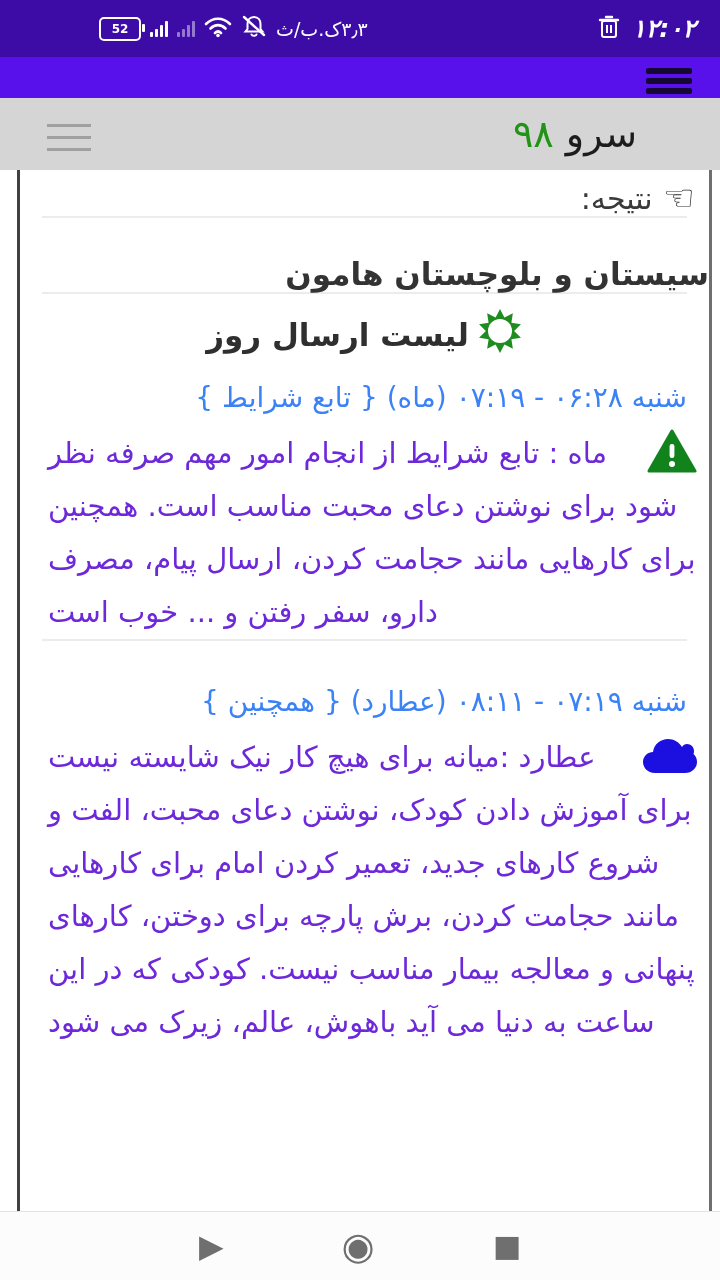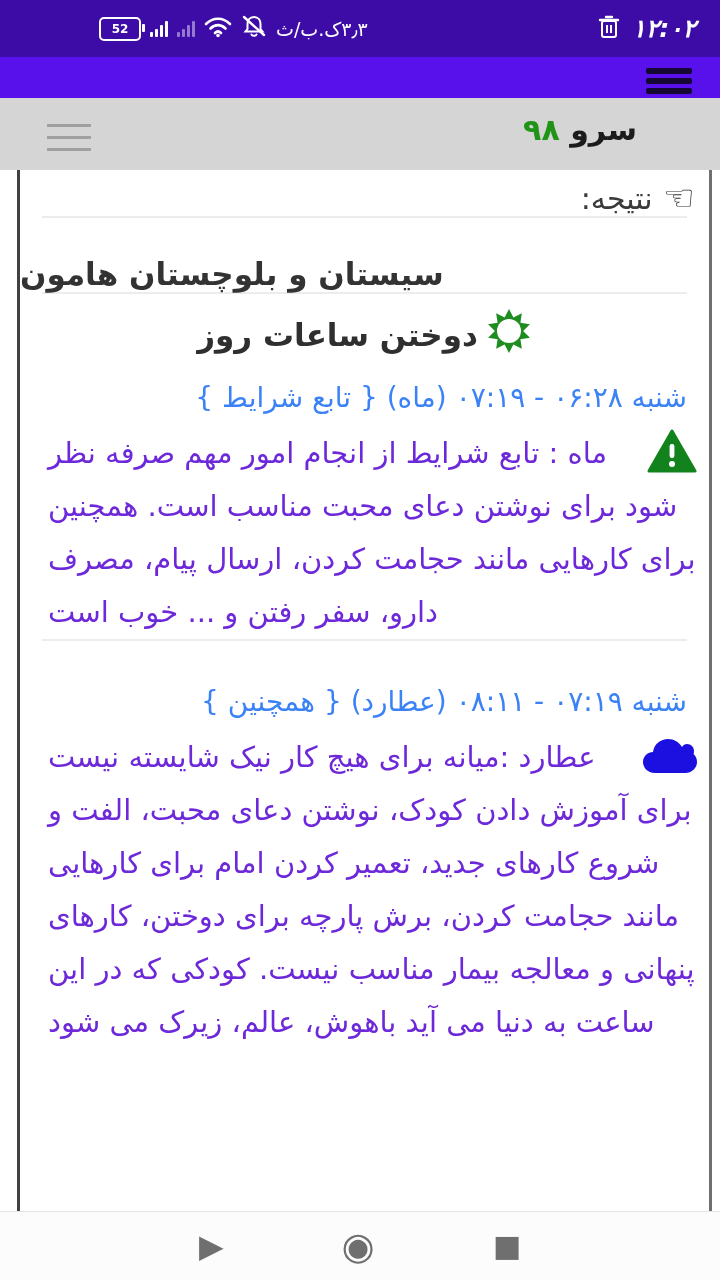--- a/index.html
+++ b/index.html
@@ -31,38 +31,38 @@
   }
   .burger-dark{position:absolute;right:28px;top:7px;width:46px;cursor:pointer;}
   .burger-dark i{display:block;height:6px;background:#160835;border-radius:2px;margin:4px 0;}
   
   .appbar{
     position:absolute;top:98px;left:0;width:720px;height:72px;background:#d5d5d5;
   }
   .burger-gray{position:absolute;left:47px;top:26px;width:44px;cursor:pointer;}
   .burger-gray i{display:block;height:3px;background:#a0a0a0;margin:0 0 9px 0;}
   .app-title{
-    position:absolute;right:83px;top:14px;font-size:30px;font-weight:bold;color:#1c1c1c;
+    position:absolute;right:83px;top:14px;font-size:38px;font-weight:normal;color:#1c1c1c;
     direction:rtl;white-space:nowrap;
   }
   .app-title .num{color:#219418;}
   
   .content{
     position:absolute;top:170px;left:17px;right:8px;height:1042px;
     background:#ffffff;border-left:3px solid #414141;border-right:3px solid #6f6f6f;
     box-sizing:border-box;overflow:hidden;direction:rtl;color:#3c3c3c;
   }
   .result-row{
     margin:10px 14px 0 0;font-size:30px;color:#3a3a3a;text-align:right;
     display:flex;align-items:center;gap:10px;
   }
   .result-row .hand{font-size:36px;line-height:36px;color:#2e2e2e;}
   hr.divider{border:none;border-top:2px solid #ececec;margin:0 22px;}
   .div1{margin-top:24px;}
-  .region-title{margin-top:38px;text-align:left;font-weight:bold;font-size:31px;color:#333;}
+  .region-title{margin-top:38px;text-align:right;font-weight:bold;font-size:31px;color:#333;}
   .div2{margin-top:44px;}
   .date-line{margin-top:38px;text-align:center;font-weight:bold;font-size:31px;color:#2f2f2f;}
   .list-row{
     margin-top:14px;display:flex;align-items:center;justify-content:center;gap:8px;
     font-weight:bold;font-size:31px;color:#2f2f2f;
   }
   .list-row svg{flex:0 0 auto;}
   .hour-line{
     margin:16px 22px 0 22px;text-align:right;font-size:28px;color:#3b82f6;line-height:42px;
   }
@@ -166,21 +166,21 @@
   <hr class="divider div2">
 
 
   <div class="list-row">
     <span>
       <svg width="46" height="46" viewBox="0 0 44 44">
         <polygon fill="#1f8c1f" points="22,1 17.8,9.2 9.7,5 11.1,14.1 2,15.5 8.5,22 2,28.5 11.1,29.9 9.7,39 17.8,34.8 22,43 26.2,34.8 34.3,39 32.9,29.9 42,28.5 35.5,22 42,15.5 32.9,14.1 34.3,5 26.2,9.2"></polygon>
         <circle cx="22" cy="22" r="11.5" fill="#ffffff"></circle>
       </svg>
     </span>
-    <span>دوختن ساعات روز</span>
+    <span>لیست ارسال روز</span>
   </div>
 
   <div id="sections-mount">
   <section class="hour-section">
 
     <div class="hour-line">شنبه ۰۶:۲۸ - ۰۷:۱۹ (ماه) { تابع شرایط }</div>
     <p class="desc">
       <span class="sec-icon"><svg width="50" height="46" viewBox="0 0 50 46">
               <path d="M25 2 L48 42 L2 42 Z" fill="#12831c" stroke="#12831c" stroke-width="3" stroke-linejoin="round"></path>
               <rect x="22.6" y="15" width="4.8" height="14" rx="2.2" fill="#fff"></rect>

